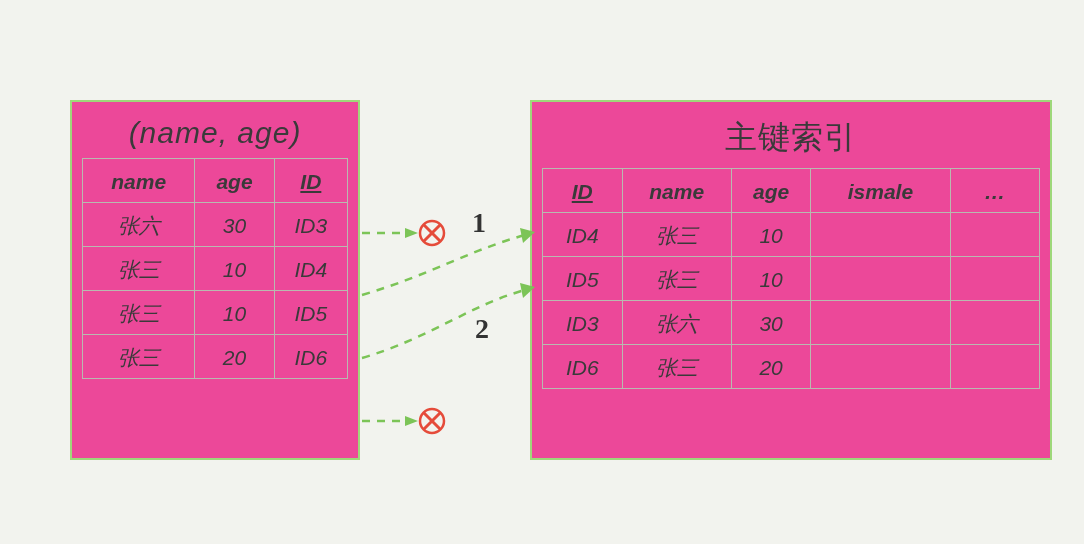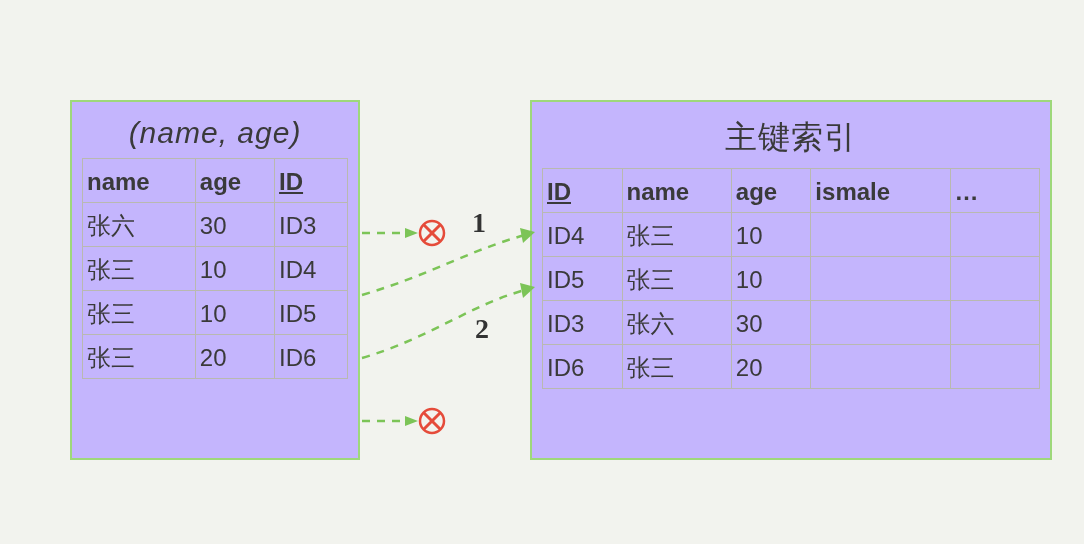--- a/index.html
+++ b/index.html
@@ -8,21 +8,21 @@
     width: 1084px;
     height: 544px;
     background: #f2f3ee;
     font-family: "Comic Sans MS", "Segoe Script", "Bradley Hand", cursive, sans-serif;
     color: #3a3a3a;
     position: relative;
   }
   .panel {
     position: absolute;
     border: 2px solid #9ed87a;
-    background: #c4b5fd;
+    background: #ec4899;
     padding: 12px 10px 18px 10px;
   }
   .panel-left {
     left: 70px;
     top: 100px;
     width: 290px;
     height: 360px;
   }
   .panel-right {
     left: 530px;
@@ -42,24 +42,25 @@
     font-style: normal;
     font-weight: 500;
     font-size: 32px;
   }
   table.idx {
     border-collapse: collapse;
     width: 100%;
   }
   table.idx th, table.idx td {
     border: 1.5px solid #b9b9b0;
-    text-align: left;
-    font-size: 24px;
+    text-align: center;
+    font-size: 21px;
     padding: 6px 4px 4px 4px;
     height: 44px;
+    font-style: italic;
   }
   table.idx th {
     font-weight: 600;
   }
   table.idx th.u { text-decoration: underline; }
   .cjk {
     font-family: "STKaiti", "KaiTi", "SimSun", serif;
     font-style: normal;
   }
   

